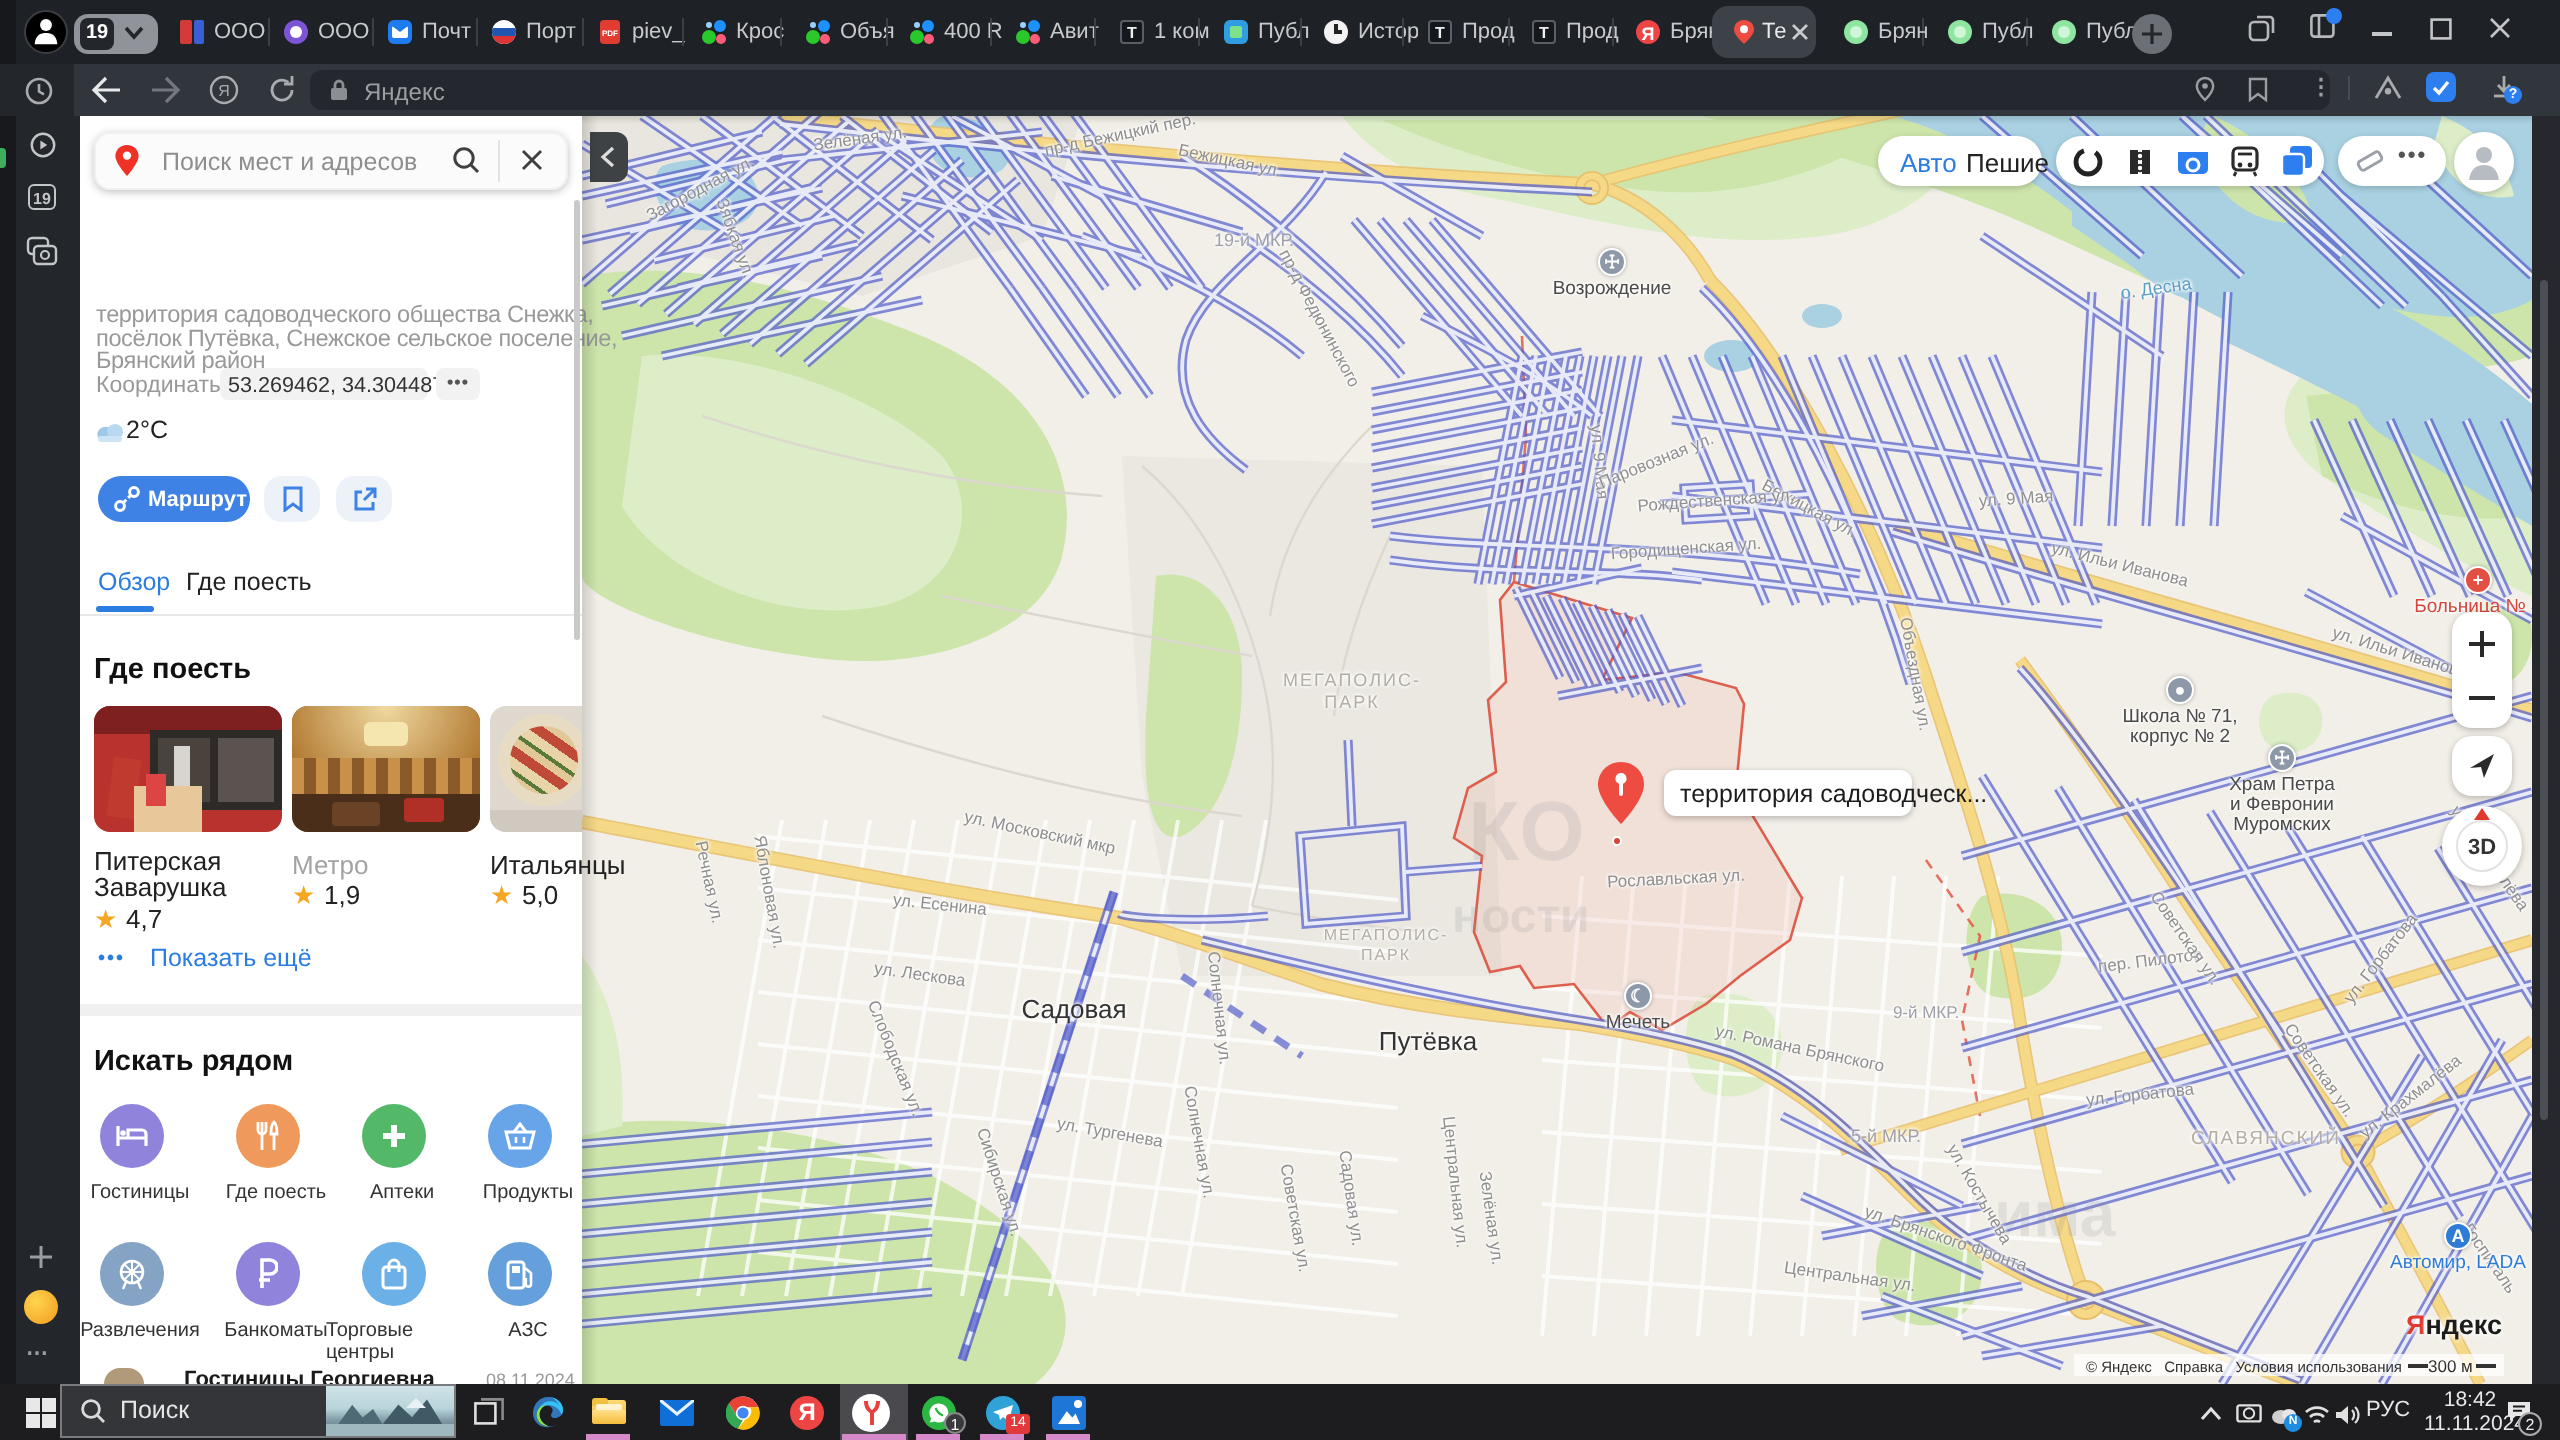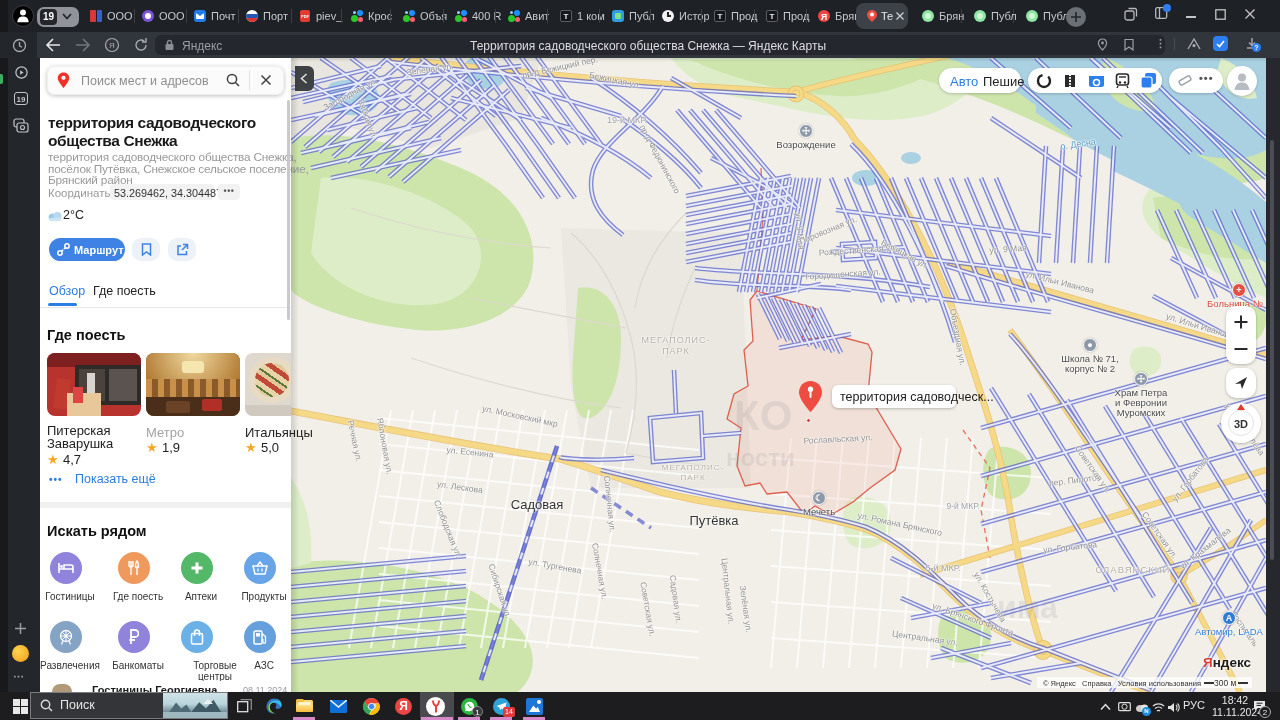--- a/index.html
+++ b/index.html
@@ -725,21 +725,20 @@
 <svg style="position:absolute;left:133px;top:37px" width="16" height="16" viewBox="0 0 16 16">
       <path d="M13 8 a5 5 0 1 1 -1.8 -3.8" fill="none" stroke="#a9abaf" stroke-width="1.4"></path>
       <path d="M13 1 V5 H9" fill="none" stroke="#a9abaf" stroke-width="1.4"></path>
     </svg>
 <div style="position:absolute;left:155px;top:35px;width:1010px;height:20px;background:#24272d;border-radius:6px"></div>
 <svg style="position:absolute;left:164px;top:39px" width="11" height="12" viewBox="0 0 11 12">
       <rect x="1.5" y="5" width="8" height="6" rx="1" fill="#8b8e93"></rect>
       <path d="M3.5 5 V3.5 a2 2 0 0 1 4 0 V5" fill="none" stroke="#8b8e93" stroke-width="1.4"></path>
     </svg>
 <div style="position:absolute;left:182px;top:39px;color:#9b9ea3;font:12px 'Liberation Sans'">Яндекс</div>
-<div style="position:absolute;left:355px;top:38.5px;width:586px;text-align:center;color:#dcdde0;font:12px 'Liberation Sans';white-space:nowrap">Территория садоводческого общества Снежка — Яндекс Карты</div>
 <svg style="position:absolute;left:1097px;top:38px" width="11" height="13" viewBox="0 0 11 13">
       <path d="M5.5 1 C3 1 1.4 2.9 1.4 5 C1.4 7.8 5.5 12 5.5 12 C5.5 12 9.6 7.8 9.6 5 C9.6 2.9 8 1 5.5 1 Z" fill="none" stroke="#9b9ea3" stroke-width="1.2"></path>
       <circle cx="5.5" cy="5" r="1.4" fill="#9b9ea3"></circle>
     </svg>
 <svg style="position:absolute;left:1124px;top:38px" width="10" height="13" viewBox="0 0 10 13">
       <path d="M1 1.5 H9 V12 L5 9 L1 12 Z" fill="none" stroke="#9b9ea3" stroke-width="1.2"></path>
     </svg>
 <div style="position:absolute;left:1155px;top:37px;color:#9b9ea3;font:bold 11px 'Liberation Sans';letter-spacing:0">⋮</div>
 <div style="position:absolute;left:1174px;top:38px;width:1px;height:12px;background:#474b52"></div>
 <svg style="position:absolute;left:1186px;top:37px" width="16" height="14" viewBox="0 0 16 14">
@@ -781,21 +780,20 @@
     </svg>
 <div style="position:absolute;left:81px;top:74px;color:#8e8e8e;font:12.5px 'Liberation Sans'">Поиск мест и адресов</div>
 <svg style="position:absolute;left:226px;top:73px" width="14" height="14" viewBox="0 0 14 14">
       <circle cx="6" cy="6" r="4.6" fill="none" stroke="#404040" stroke-width="1.5"></circle>
       <path d="M9.5 9.5 L13 13" stroke="#404040" stroke-width="1.5"></path>
     </svg>
 <div style="position:absolute;left:249px;top:70px;width:1px;height:21px;background:#e3e3e3"></div>
 <svg style="position:absolute;left:260px;top:74px" width="12" height="12" viewBox="0 0 12 12">
       <path d="M1.5 1.5 L10.5 10.5 M10.5 1.5 L1.5 10.5" stroke="#404040" stroke-width="1.5"></path>
     </svg>
-<div style="position:absolute;left:48px;top:114px;color:#1a1a1a;font:bold 15.5px/17.5px 'Liberation Sans';letter-spacing:-0.4px">территория садоводческого<br>общества Снежка</div>
 <div style="position:absolute;left:48px;top:152px;color:#999;font:11.8px/11.6px 'Liberation Sans';letter-spacing:-0.2px">территория садоводческого общества Снежка,<br>посёлок Путёвка, Снежское сельское поселение,<br>Брянский район</div>
 <div style="position:absolute;left:48px;top:187px;color:#999;font:11.5px 'Liberation Sans'">Координаты:</div>
 <div style="position:absolute;left:110px;top:184px;width:104px;height:16px;background:#f2f2f2;border-radius:4px"></div>
 <div style="position:absolute;left:114px;top:187px;color:#333;font:10.8px 'Liberation Sans'">53.269462, 34.304487</div>
 <div style="position:absolute;left:218px;top:184px;width:22px;height:16px;background:#f2f2f2;border-radius:4px;color:#555;text-align:center;font:bold 9px/15px 'Liberation Sans';letter-spacing:0.5px">•••</div>
 <svg style="position:absolute;left:48px;top:210px" width="15" height="11" viewBox="0 0 15 11">
       <ellipse cx="5" cy="7" rx="4.4" ry="3.6" fill="#9fc8e8"></ellipse>
       <ellipse cx="9.5" cy="6" rx="4" ry="4" fill="#b9d9f0"></ellipse>
       <rect x="1" y="8" width="12" height="3" rx="1.5" fill="#cde4f4"></rect>
     </svg>
@@ -893,21 +891,21 @@
 <div style="position:absolute;left:118px;top:621px;width:32px;height:32px;border-radius:50%;background:#8f83dc"></div>
 <svg style="position:absolute;left:129px;top:629px" width="10" height="16" viewBox="0 0 10 16">
       <path d="M2 15 V1 H6 a3.5 3.5 0 0 1 0 7 H2 M0.5 11 H6" stroke="#fff" stroke-width="1.8" fill="none"></path>
     </svg>
 <div style="position:absolute;left:103px;top:660px;width:70px;text-align:center;color:#333;font:10px 'Liberation Sans'">Банкоматы</div>
 <div style="position:absolute;left:181px;top:621px;width:32px;height:32px;border-radius:50%;background:#6cb0e8"></div>
 <svg style="position:absolute;left:190px;top:629px" width="14" height="16" viewBox="0 0 14 16">
       <rect x="1.5" y="4.5" width="11" height="10.5" rx="1.5" fill="none" stroke="#fff" stroke-width="1.5"></rect>
       <path d="M4.5 7 V3.5 a2.5 2.5 0 0 1 5 0 V7" fill="none" stroke="#fff" stroke-width="1.5"></path>
     </svg>
-<div style="position:absolute;left:180px;top:660px;width:70px;text-align:center;color:#333;font:10px/11px 'Liberation Sans'">Торговые<br>центры</div>
+<div style="position:absolute;left:163px;top:660px;width:70px;color:#333;font:10px/11px 'Liberation Sans'">Торговые<br>центры</div>
 <div style="position:absolute;left:244px;top:621px;width:32px;height:32px;border-radius:50%;background:#66a0dc"></div>
 <svg style="position:absolute;left:253px;top:629px" width="14" height="16" viewBox="0 0 14 16">
       <rect x="1" y="2" width="8" height="13" rx="1.5" fill="none" stroke="#fff" stroke-width="1.5"></rect>
       <rect x="3" y="4" width="4" height="3.5" fill="#fff"></rect>
       <path d="M9.5 5 L12.5 7.5 V13 a1.3 1.3 0 0 1 -2.6 0 V10" fill="none" stroke="#fff" stroke-width="1.3"></path>
     </svg>
 <div style="position:absolute;left:229px;top:660px;width:70px;text-align:center;color:#333;font:10px 'Liberation Sans'">АЗС</div>
 <div style="position:absolute;left:40px;top:681px;width:251px;height:11px;background:#fff"></div>
 <div style="position:absolute;left:52px;top:684px;width:20px;height:8px;border-radius:10px 10px 0 0;background:#b09a7a"></div>
 <div style="position:absolute;left:92px;top:684px;color:#1a1a1a;font:bold 11px 'Liberation Sans'">Гостиницы Георгиевна</div>

